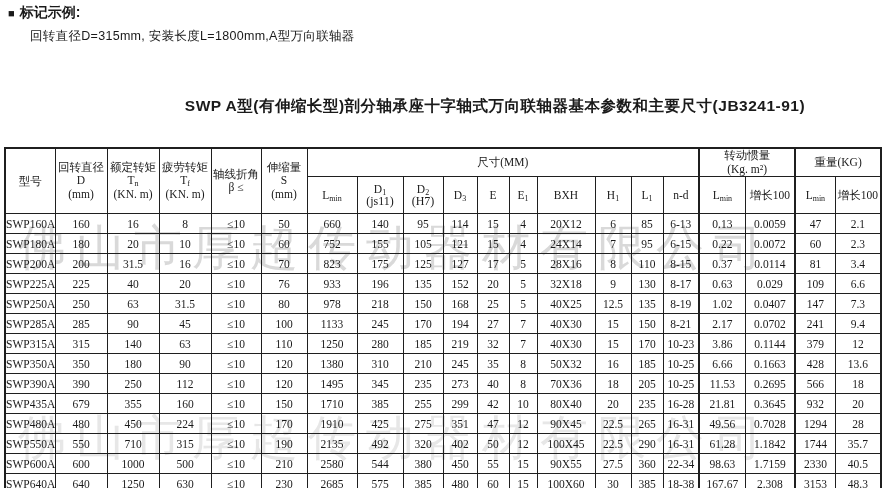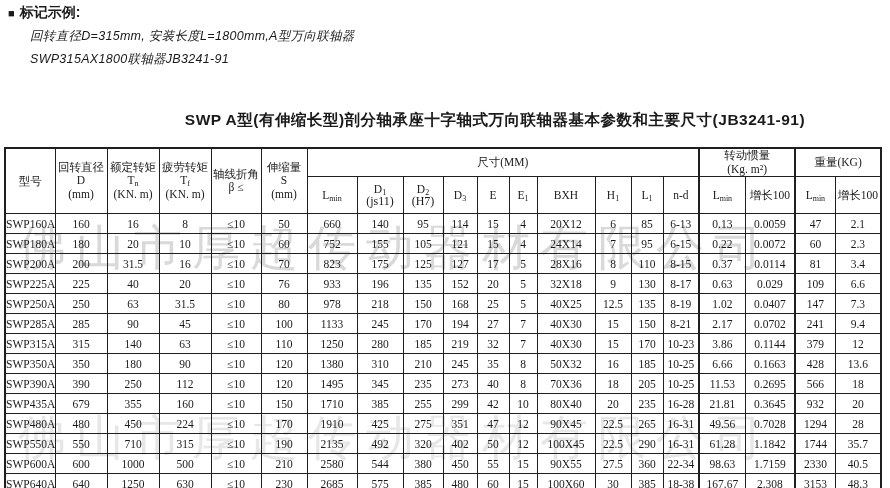--- a/index.html
+++ b/index.html
@@ -6,24 +6,24 @@
   body{
     width:890px;height:488px;position:relative;overflow:hidden;
     background:#ffffff;
     font-family:"Liberation Sans","DejaVu Sans",sans-serif;
     color:#1a1a1a;
   }
   
   .notes{position:absolute;top:4px;left:8px;}
   .notes .heading{font-size:14px;font-weight:bold;display:flex;align-items:center;}
   .notes .bullet{font-size:11px;margin-right:5px;}
-  .notes .line{font-size:12.5px;margin-left:22px;margin-top:6px;letter-spacing:0.3px;font-style:italic;}
+  .notes .line{font-size:12.5px;margin-left:22px;margin-top:6px;letter-spacing:0.3px;}
   
   .title{
-    position:absolute;top:110px;left:100px;width:790px;
+    position:absolute;top:96px;left:100px;width:790px;
     text-align:center;font-size:15.5px;font-weight:bold;letter-spacing:0.5px;
   }
   
   .tbl-wrap{position:absolute;top:147px;left:4px;}
   table{
     border-collapse:collapse;table-layout:fixed;width:878px;
     font-family:"Liberation Serif","DejaVu Serif",serif;
   }
   th,td{
     border:1px solid #1f1f1f;text-align:center;vertical-align:middle;
@@ -53,21 +53,20 @@
 
   <div class="watermark wm1">佛山市厚超传动器材有限公司</div>
   <div class="watermark wm2">佛山市厚超传动器材有限公司</div>
 
   <div class="notes">
     <div class="heading">
       <span class="bullet">■</span>
       <span>标记示例:</span>
     </div>
     <div class="line">回转直径D=315mm, 安装长度L=1800mm,A型万向联轴器</div>
-    <div class="line">SWP315AX1800联轴器JB3241-91</div>
   </div>
 
   <div class="title">SWP A型(有伸缩长型)剖分轴承座十字轴式万向联轴器基本参数和主要尺寸(JB3241-91)</div>
 
   <div class="tbl-wrap">
     <table>
       <colgroup>
         <col style="width:50px">
           <col style="width:52px">
           <col style="width:52px">

